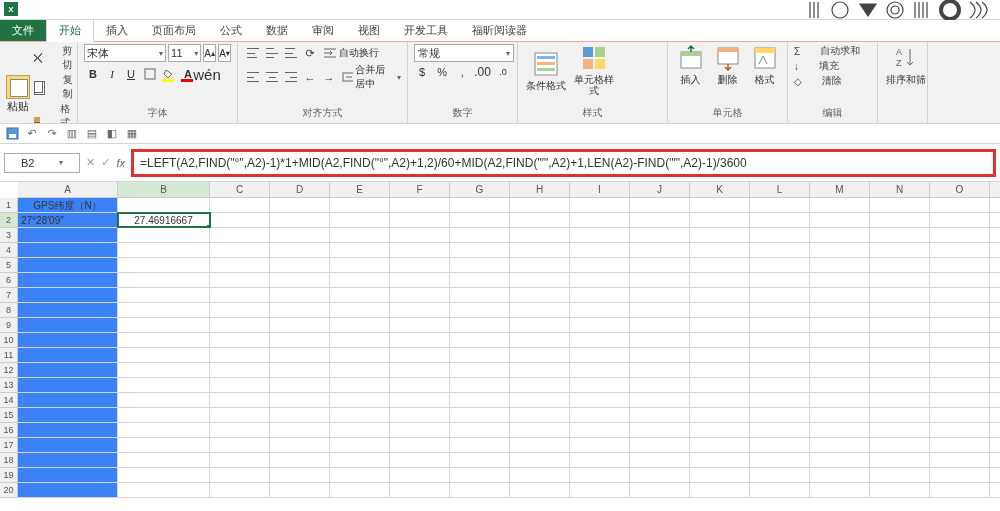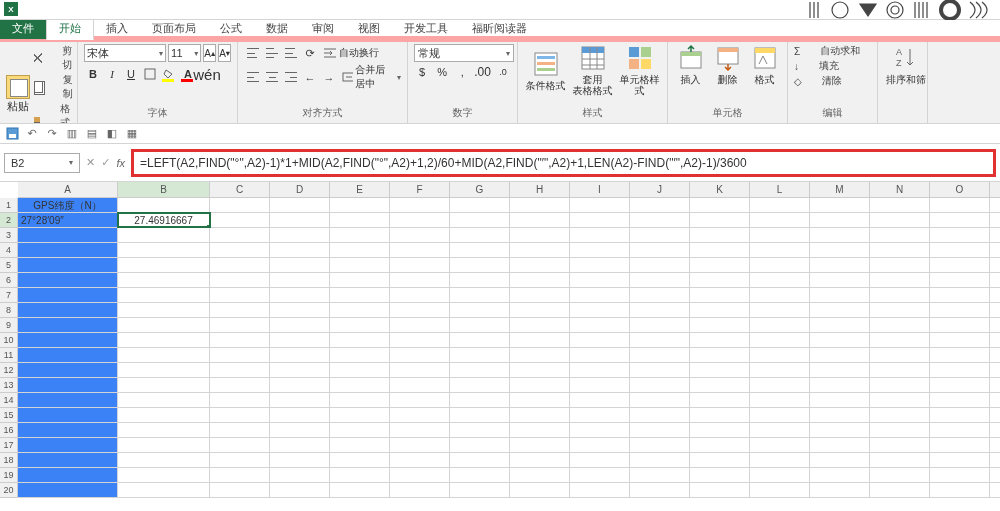--- a/index.html
+++ b/index.html
@@ -2,21 +2,21 @@
 <html><head>
 <meta charset="utf-8">
 <style>
 *{box-sizing:border-box;margin:0;padding:0;font-family:"Microsoft YaHei","SimSun",sans-serif}
 body{background:#fff;font-size:11px;color:#333;overflow:hidden;width:1000px;height:511px}
 .titlebar{height:20px;background:#fff;display:flex;align-items:center;justify-content:center;position:relative;border-bottom:1px solid #d4d4d4}
 .xl-icon{position:absolute;left:4px;top:2px;width:14px;height:14px;background:#217346;color:#fff;font-size:8px;font-weight:bold;display:flex;align-items:center;justify-content:center}
 .title-text{font-size:11px;color:#666}
 .deco{position:absolute;right:0;top:0;width:200px;height:20px;overflow:hidden}
 .deco svg{width:200px;height:20px}
-.tabs{height:22px;background:#fff;display:flex;align-items:center;border-bottom:6px solid #fca5a5}
+.tabs{height:22px;background:#fff;display:flex;align-items:flex-end;border-bottom:1px solid #fca5a5}
 .tab{padding:3px 12px;font-size:11px;color:#444;cursor:pointer}
 .tab.file{background:#217346;color:#fff}
 .tab.active{background:#fff;color:#217346;border:1px solid #d4d4d4;border-bottom:1px solid #fff;margin-bottom:-1px}
 .ribbon{height:82px;background:#f1f1f1;display:flex;border-bottom:1px solid #d4d4d4;overflow:hidden}
 .group{border-right:1px solid #d4d4d4;padding:2px 6px;display:flex;flex-direction:column;justify-content:space-between;position:relative}
 .group-label{text-align:center;font-size:10px;color:#666;padding-bottom:1px}
 .gcol{display:flex;flex-direction:column;gap:1px}
 .grow{display:flex;gap:4px;align-items:center}
 .clipboard{width:78px}
 .paste-btn{display:flex;flex-direction:column;align-items:center;width:28px}
@@ -49,21 +49,21 @@
 .num-sel{width:100px;height:18px;border:1px solid #ababab;background:#fff;font-size:11px;padding:0 3px;display:flex;align-items:center;justify-content:space-between}
 .style-group{width:150px}
 .big-btn{display:flex;flex-direction:column;align-items:center;width:44px;font-size:10px;text-align:center;line-height:11px}
 .big-icon{width:28px;height:28px;margin-bottom:2px}
 .cell-group{width:120px}
 .edit-group{width:90px}
 .dd-arrow{font-size:8px;color:#666}
 .qat{height:20px;background:#fff;display:flex;align-items:center;gap:4px;padding:0 4px;border-bottom:1px solid #d4d4d4}
 .qbtn{width:16px;height:16px;display:flex;align-items:center;justify-content:center;font-size:11px;color:#666}
 .formula-bar{height:38px;display:flex;align-items:center;padding:4px 4px;border-bottom:1px solid #d4d4d4;gap:6px;position:relative}
-.namebox{width:76px;height:20px;border:1px solid #ababab;background:#fff;font-size:11px;padding:0 6px;display:flex;align-items:center;justify-content:space-between}
+.namebox{width:76px;height:20px;border:1px solid #ababab;background:#fff;font-size:11px;padding:0 16px;display:flex;align-items:center;justify-content:space-between}
 .fx-btns{display:flex;gap:6px;align-items:center;color:#999}
 .fx-label{font-style:italic;font-family:Liberation Sans, sans-serif;color:#666}
 .formula-box{flex:1;height:28px;border:3px solid #e03030;background:#fff;font-family:"Courier New",Consolas,monospace;font-size:12px;padding:2px 6px;display:flex;align-items:center;color:#333}
 .sheet{position:relative;overflow:hidden}
 .colheads{display:flex;height:16px;background:#f0f0f0;border-bottom:1px solid #ccc;margin-left:18px}
 .ch{border-right:1px solid #ccc;text-align:center;font-size:10px;color:#555;line-height:16px}
 .ch.A{width:100px}
 .ch.B{width:92px;background:#d4e8d4}
 .ch.o{width:60px}
 .rowheads{position:absolute;left:0;top:16px;width:18px;background:#f0f0f0;border-right:1px solid #ccc}
@@ -280,32 +280,20 @@
           <svg class="big-icon" viewBox="0 0 28 28">
             <rect x="3" y="3" width="22" height="22" fill="#fff" stroke="#888"></rect>
             <rect x="5" y="6" width="18" height="3" fill="#7eb6e8"></rect>
             <rect x="5" y="12" width="18" height="3" fill="#f4b183"></rect>
             <rect x="5" y="18" width="18" height="3" fill="#a9d08e"></rect>
           </svg>
           <span>条件格式</span>
         </div>
       <div class="big-btn">
           <svg class="big-icon" viewBox="0 0 28 28">
-            <rect x="3" y="3" width="22" height="22" fill="#fff" stroke="#888"></rect>
-            <rect x="3" y="3" width="22" height="6" fill="#5b9bd5"></rect>
-            <line x1="3" y1="15" x2="25" y2="15" stroke="#888"></line>
-            <line x1="3" y1="21" x2="25" y2="21" stroke="#888"></line>
-            <line x1="11" y1="3" x2="11" y2="25" stroke="#888"></line>
-            <line x1="18" y1="3" x2="18" y2="25" stroke="#888"></line>
-          </svg>
-          <span style="white-space:pre-line">套用
-表格格式</span>
-        </div>
-      <div class="big-btn">
-          <svg class="big-icon" viewBox="0 0 28 28">
             <rect x="3" y="3" width="10" height="10" fill="#5b9bd5"></rect>
             <rect x="15" y="3" width="10" height="10" fill="#a9d08e"></rect>
             <rect x="3" y="15" width="10" height="10" fill="#f4b183"></rect>
             <rect x="15" y="15" width="10" height="10" fill="#ffd966"></rect>
           </svg>
           <span>单元格样式</span>
         </div>
     </div>
     <div class="group-label">样式</div>
   </div>

